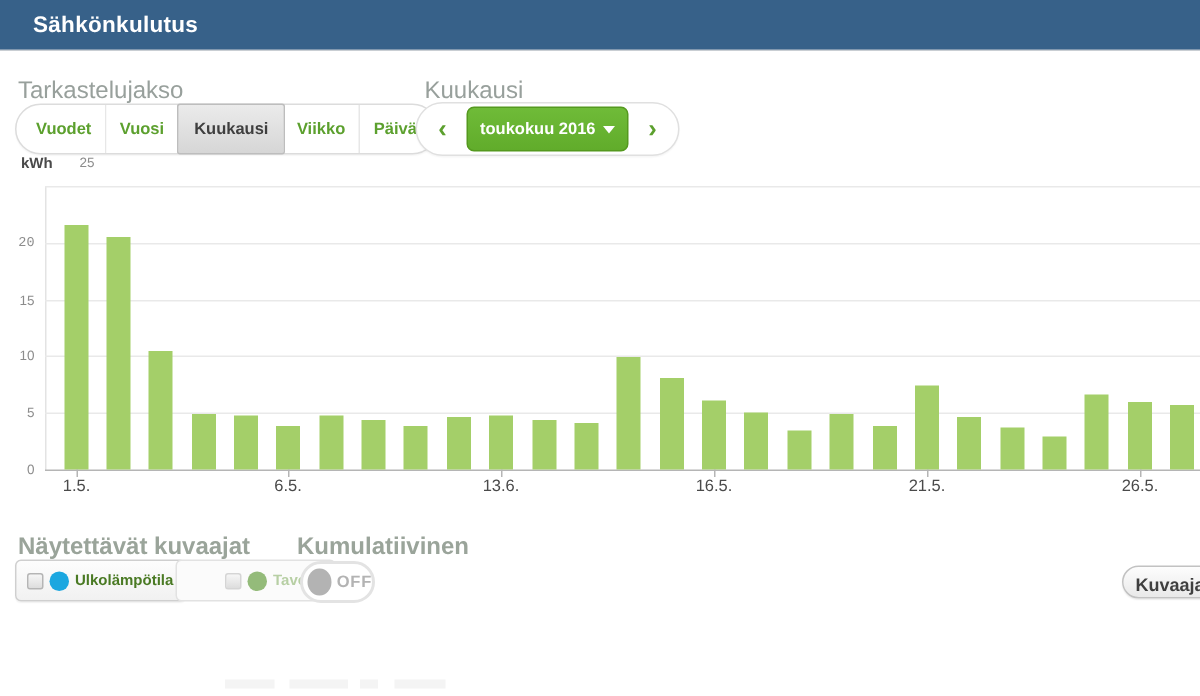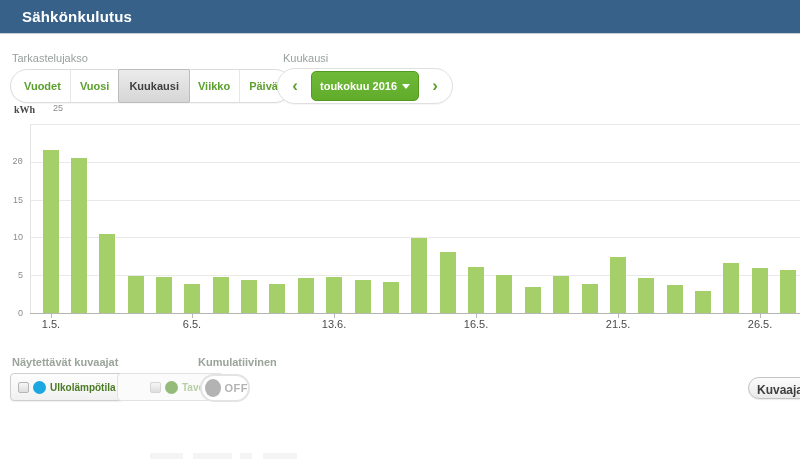--- a/index.html
+++ b/index.html
@@ -4,21 +4,21 @@
 <style>
   html,body{margin:0;padding:0;background:#fff;}
   .app{position:relative;width:800px;height:464px;overflow:hidden;background:#fff;
        font-family:"Liberation Sans",sans-serif;}
 
   
   .header{position:absolute;left:0;top:0;width:800px;height:33px;background:#376189;
           border-bottom:1px solid #c9ced3;}
   .header h1{margin:0;padding:8px 0 0 22px;font-size:15px;font-weight:bold;color:#ffffff;letter-spacing:.2px;}
 
-  .ctrl-label{position:absolute;font-size:11px;color:#98a09c;}
+  .ctrl-label{position:absolute;font-size:16px;color:#98a09c;}
 
   
   .tab-group{position:absolute;left:10px;top:69px;height:32px;display:inline-flex;align-items:stretch;
              background:#fff;border:1px solid #dcdcdc;border-radius:17px;box-shadow:0 1px 1px rgba(0,0,0,.04);}
   .tab{display:flex;align-items:center;padding:0 9px;font-size:11px;font-weight:bold;color:#5ca02e;
        border-right:1px solid #e7e7e7;background:transparent;cursor:pointer;}
   .tab:first-child{border-radius:17px 0 0 17px;padding-left:13px;}
   .tab:last-child{border-right:none;border-radius:0 17px 17px 0;padding-right:13px;}
   .tab.selected{background:linear-gradient(#ebebeb,#d6d6d6);color:#3f3f3f;
                 border:1px solid #bdbdbd;margin:-1px -1px;padding:0 10px;border-radius:2px;}
@@ -30,21 +30,21 @@
   .arrow-btn{width:30px;height:30px;display:flex;align-items:center;justify-content:center;
              color:#5ca02e;font-size:17px;font-weight:bold;cursor:pointer;background:#fff;border:none;border-radius:50%;}
   .green-btn{height:28px;display:flex;align-items:center;gap:5px;padding:0 8px;margin:0 1px;
              background:linear-gradient(#6fbb38,#61ac2b);border:1px solid #55991f;border-radius:5px;
              color:#fff;font-size:11px;font-weight:bold;cursor:pointer;}
   .caret{width:0;height:0;border-left:4px solid transparent;border-right:4px solid transparent;
          border-top:5px solid #fff;}
 
   
   #chart{position:absolute;left:0;top:0;width:800px;height:345px;}
-  .y-title{position:absolute;left:14px;top:104px;font-size:10px;font-weight:bold;color:#4a4a4a;font-family:Liberation Serif, serif;}
+  .y-title{position:absolute;left:14px;top:104px;font-size:10px;font-weight:bold;color:#4a4a4a;}
   .gridline{position:absolute;left:30px;width:770px;height:1px;background:#e9e9e9;}
   .gridline.baseline{background:#b5b5b5;}
   .ytick-label{position:absolute;left:0;width:23px;text-align:right;font-size:9px;color:#8c8c8c;}
   .axis-v{position:absolute;left:30px;top:124px;width:1px;height:190px;background:#e3e3e3;}
   .bar{position:absolute;width:16px;background:#a4cf69;}
   .xtick{position:absolute;width:1px;height:5px;top:313px;background:#b5b5b5;}
   .xtick-label{position:absolute;top:318px;width:40px;text-align:center;font-size:11px;color:#4a4a4a;}
 
   
   .chip{position:absolute;top:373px;height:26px;display:inline-flex;align-items:center;gap:4px;

